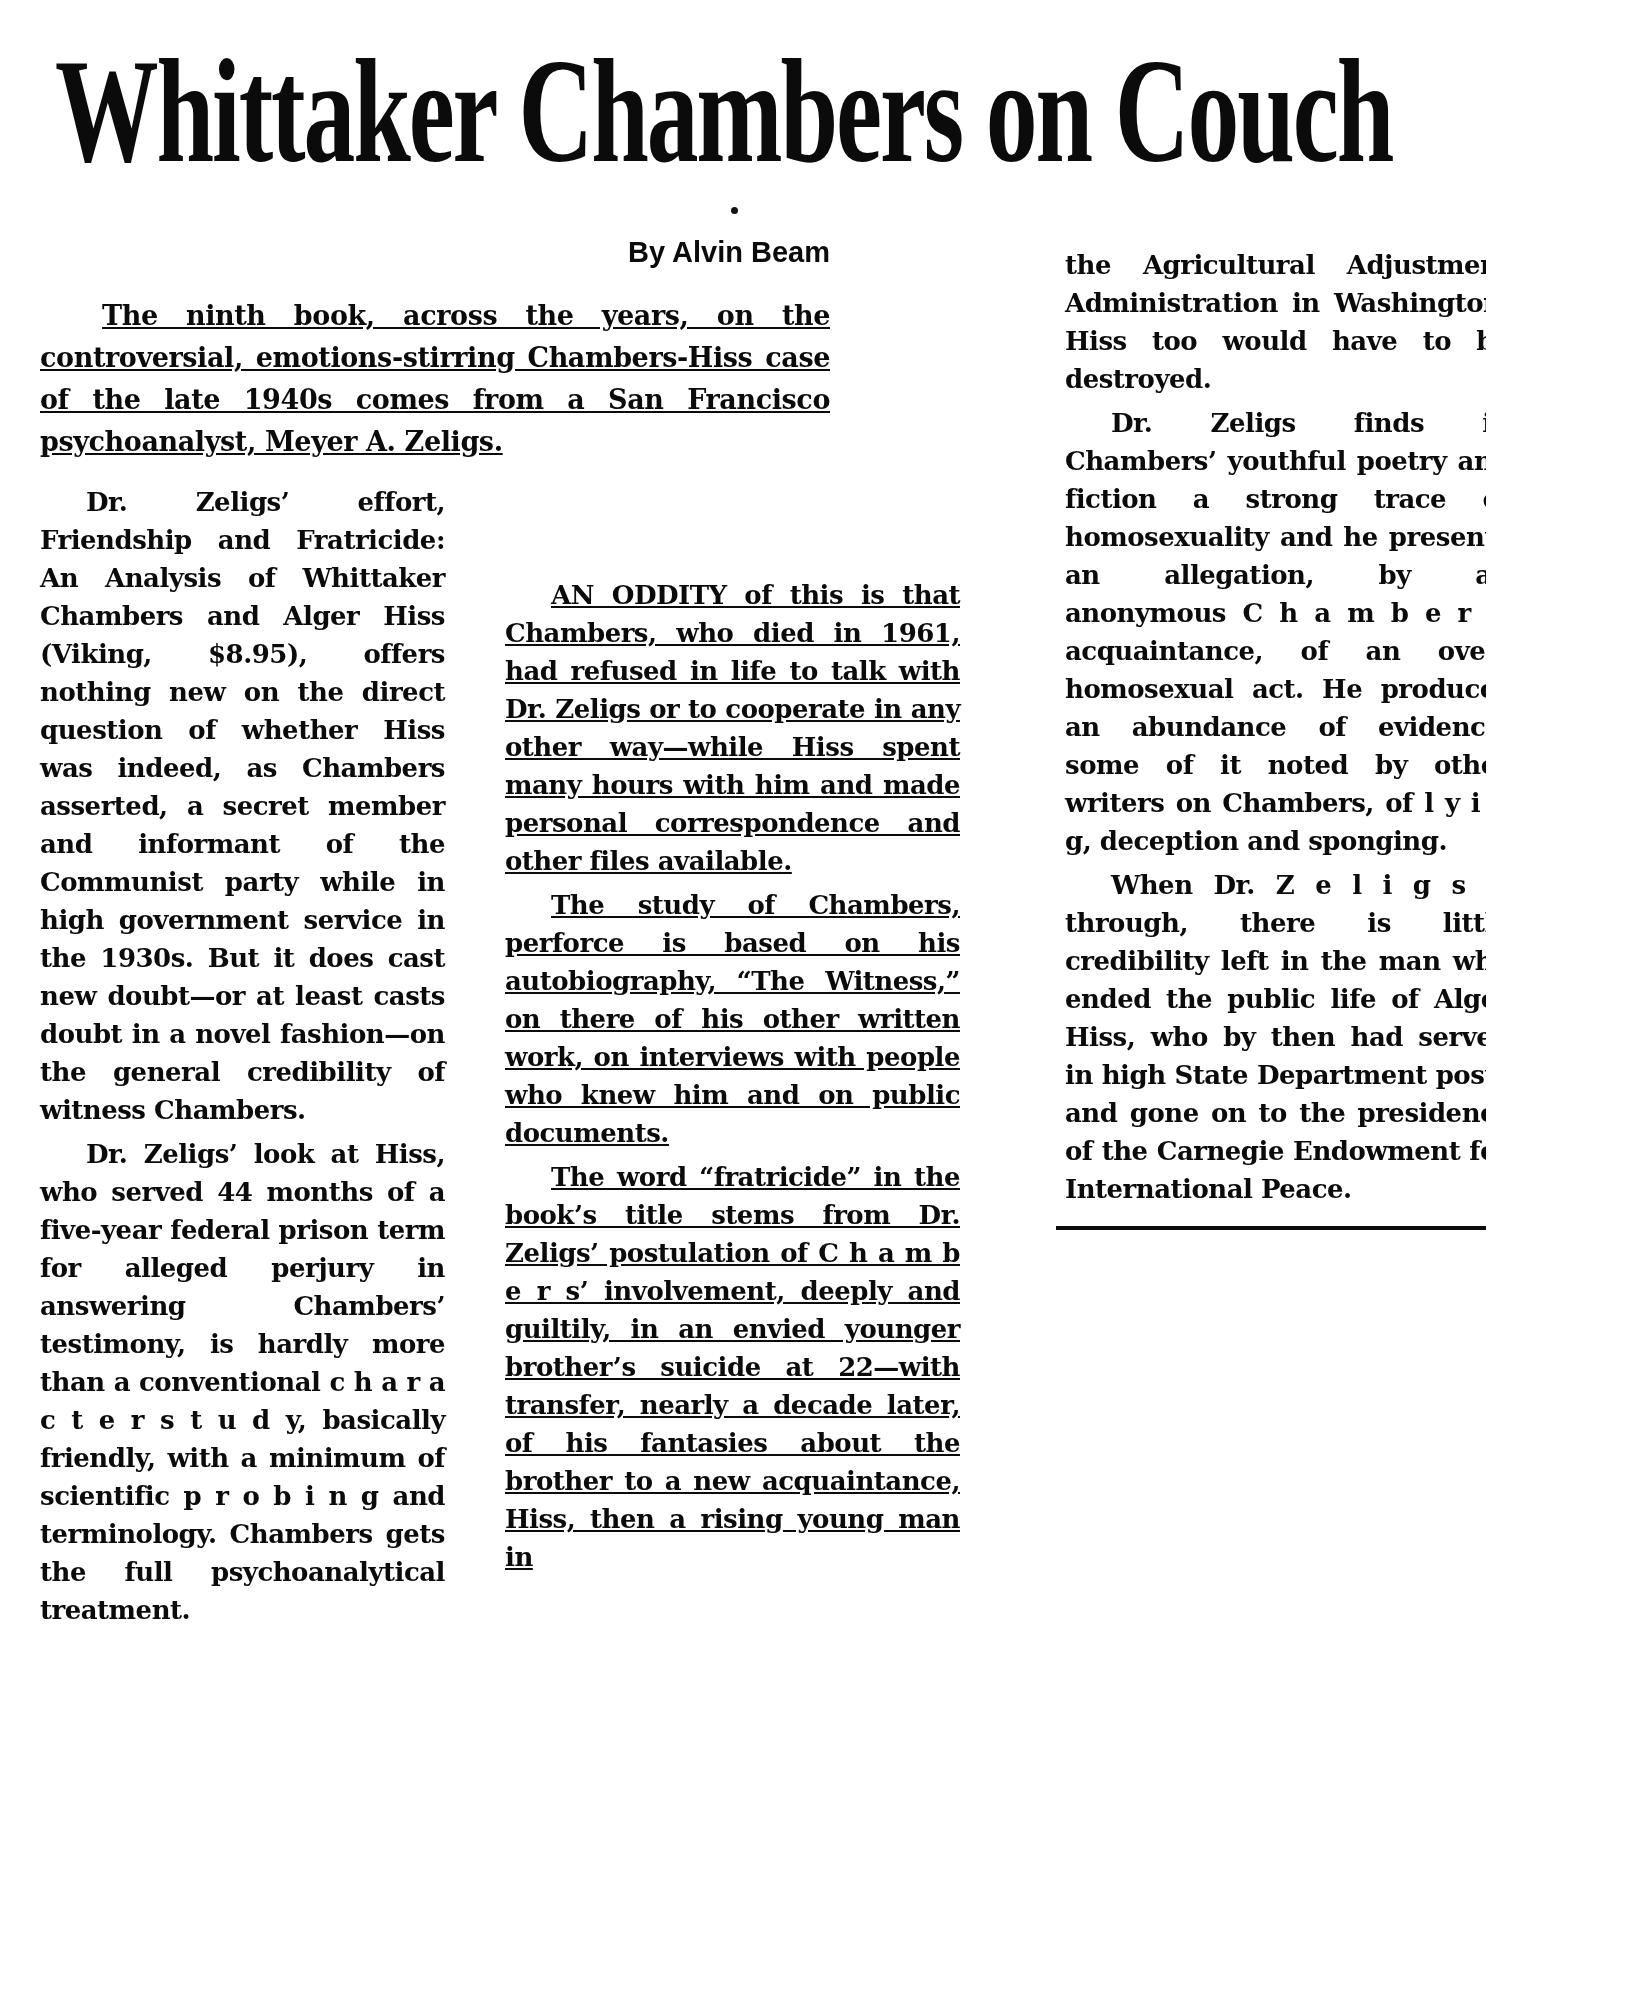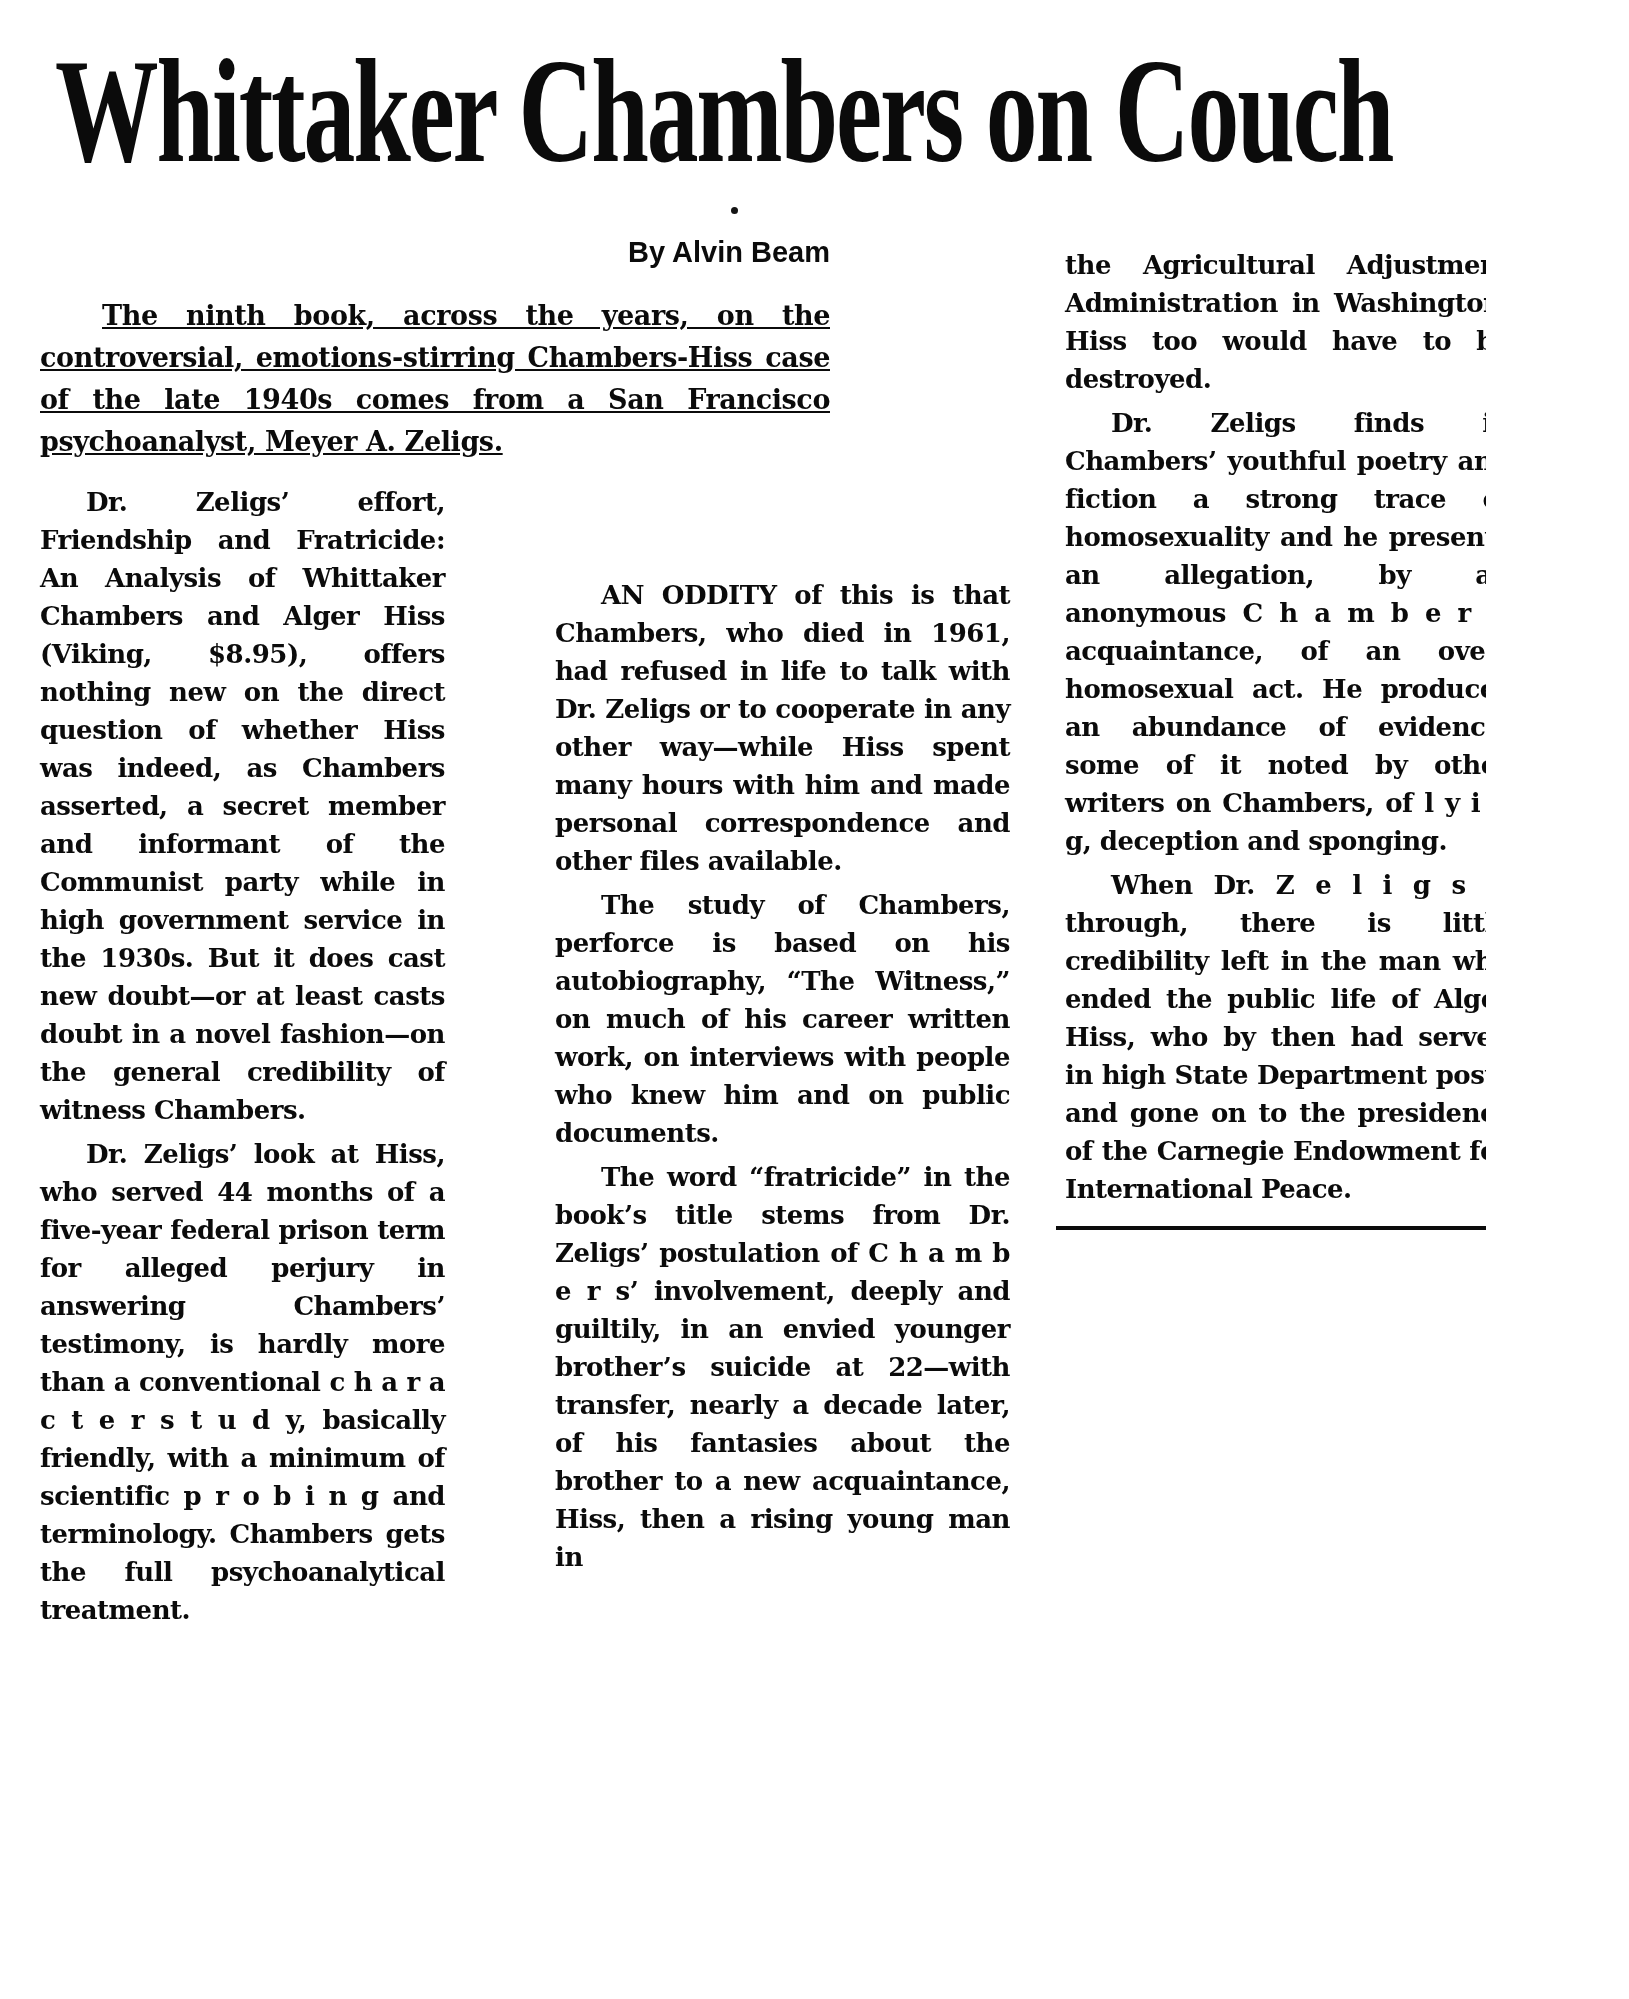--- a/index.html
+++ b/index.html
@@ -66,21 +66,21 @@
   }
   .cols { display: flex; margin-top: 20px; align-items: center; }
   .col {
     font-weight: bold;
     font-size: 26px;
     line-height: 38px;
     letter-spacing: -0.5px;
     text-align: justify;
   }
   .col-1 { width: 405px; }
-  .col-2 { width: 455px; margin-left: 110px; padding-top: 40px; }
+  .col-2 { width: 455px; margin-left: 60px; padding-top: 40px; text-decoration: underline; }
   .col-3 { width: 445px; margin-left: 55px; padding-top: 24px; flex: 0 0 auto; }
   .para { text-indent: 46px; }
   .para.noindent { text-indent: 0; }
   .para + .para { margin-top: 6px; }
   .end-rule {
     height: 4px;
     background: #0b0b0b;
     width: 462px;
     margin-left: -9px;
     margin-top: 18px;
@@ -104,21 +104,21 @@
 
       <div class="intro">The ninth book, across the years, on the controversial, emotions-stirring Chambers-Hiss case of the late 1940s comes from a San Francisco psychoanalyst, Meyer A. Zeligs.</div>
 
       <div class="cols">
         <div class="col col-1">
             <p class="para">Dr. Zeligs’ effort, Friendship and Fratricide: An Analysis of Whittaker Chambers and Alger Hiss (Viking, $8.95), offers nothing new on the direct question of whether Hiss was indeed, as Chambers asserted, a secret member and informant of the Communist party while in high government service in the 1930s. But it does cast new doubt—or at least casts doubt in a novel fashion—on the general credibility of witness Chambers.</p>
             <p class="para">Dr. Zeligs’ look at Hiss, who served 44 months of a five-year federal prison term for alleged perjury in answering Chambers’ testimony, is hardly more than a conventional c h a r a c t e r  s t u d y, basically friendly, with a minimum of scientific p r o b i n g and terminology. Chambers gets the full psychoanalytical treatment.</p>
           </div>
         <div class="col col-2">
             <p class="para">AN ODDITY of this is that Chambers, who died in 1961, had refused in life to talk with Dr. Zeligs or to cooperate in any other way—while Hiss spent many hours with him and made personal correspondence and other files available.</p>
-            <p class="para">The study of Chambers, perforce is based on his autobiography, “The Witness,” on much of his career written work, on interviews with people who knew him and on public documents.</p>
+            <p class="para">The study of Chambers, perforce is based on his autobiography, “The Witness,” on there of his other written work, on interviews with people who knew him and on public documents.</p>
             <p class="para">The word “fratricide” in the book’s title stems from Dr. Zeligs’ postulation of C h a m b e r s’ involvement, deeply and guiltily, in an envied younger brother’s suicide at 22—with transfer, nearly a decade later, of his fantasies about the brother to a new acquaintance, Hiss, then a rising young man in</p>
           </div>
       </div>
     </div>
 
     <div class="col col-3">
       <div>
           <p class="para noindent">the Agricultural Adjustment Administration in Washington. Hiss too would have to be destroyed.</p>
           <p class="para">Dr. Zeligs finds in Chambers’ youthful poetry and fiction a strong trace of homosexuality and he presents an allegation, by an anonymous C h a m b e r s’ acquaintance, of an overt homosexual act. He produces an abundance of evidence, some of it noted by other writers on Chambers, of l y i n g, deception and sponging.</p>
           <p class="para">When Dr. Z e l i g s is through, there is little credibility left in the man who ended the public life of Alger Hiss, who by then had served in high State Department posts and gone on to the presidency of the Carnegie Endowment for International Peace.</p>

